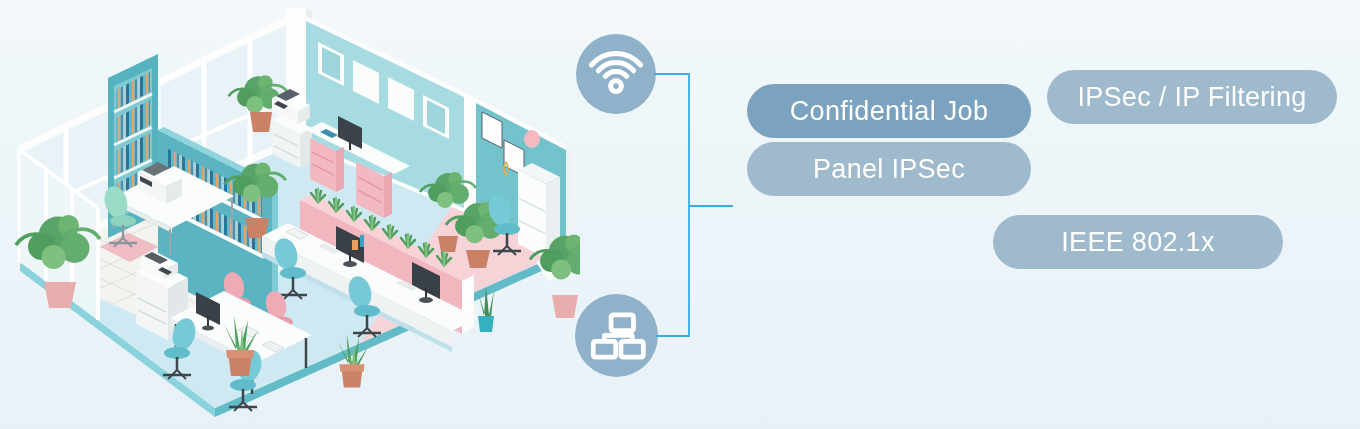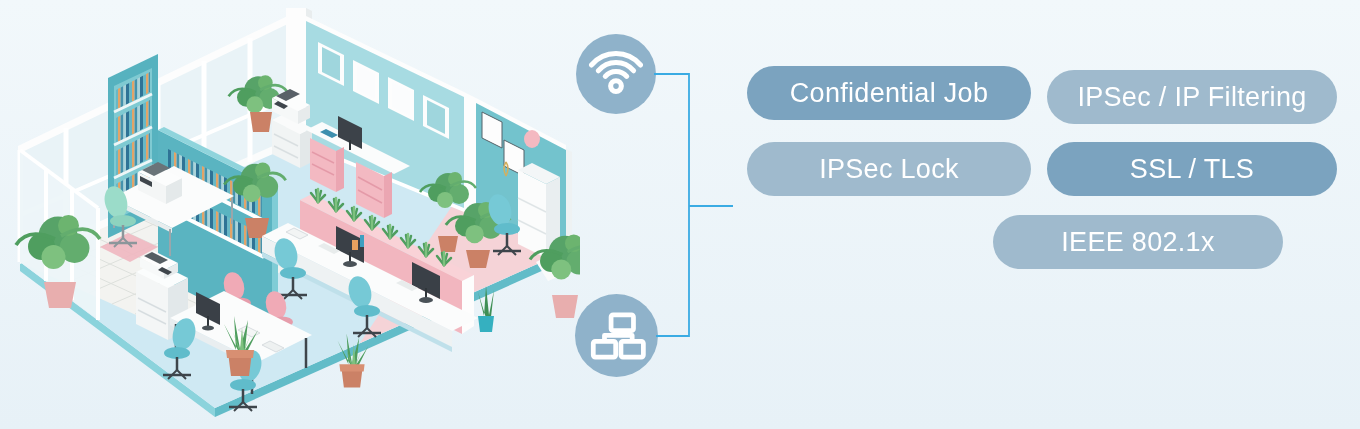--- a/index.html
+++ b/index.html
@@ -18,21 +18,21 @@
   #network-circle{left:575px;top:294px;width:83px;height:83px;}
   #connector{position:absolute;left:648px;top:60px;}
   #connector path{stroke:var(--connector-line,#3aabe3);stroke-width:1.8;fill:none;}
   .pill{
     position:absolute;height:54px;border-radius:27px;
     display:flex;align-items:center;justify-content:center;
     color:var(--pill-text,#fff);font-size:27px;letter-spacing:.3px;white-space:nowrap;
   }
   .pill[data-variant="dark"]{background:var(--pill-dark,#7ba3bf);}
   .pill[data-variant="light"]{background:var(--pill-light,#9fbacd);}
-  .p0{left:747px;top:66px;width:284px}
+  .p0{left:747px;top:84px;width:284px}
   .p1{left:1047px;top:70px;width:290px}
   .p2{left:747px;top:142px;width:284px}
   .p3{left:1047px;top:142px;width:290px}
   .p4{left:747px;top:215px;width:284px}
   .p5{left:993px;top:215px;width:290px}
   .p6{left:747px;top:288px;width:284px}
 </style>
 </head>
 <body>
 
@@ -380,17 +380,16 @@
       </g>
     </svg>
   </div>
 
   <svg id="connector" width="92" height="290" viewBox="0 0 92 290" xmlns="http://www.w3.org/2000/svg">
     <path d="M6,14 L41,14 L41,276 L8,276 M41,146 L85,146"></path>
   </svg>
 
   <div class="pill p0" data-variant="dark">Confidential Job</div>
   <div class="pill p1" data-variant="light">IPSec / IP Filtering</div>
-  <div class="pill p2" data-variant="light">IPSec Lock</div>
-  <div class="pill p3" data-variant="dark">SSL / TLS</div>
+  <div class="pill p2" data-variant="light">Panel IPSec</div>
   <div class="pill p5" data-variant="light">IEEE 802.1x</div>
 
 </div>
 
 </body></html>

